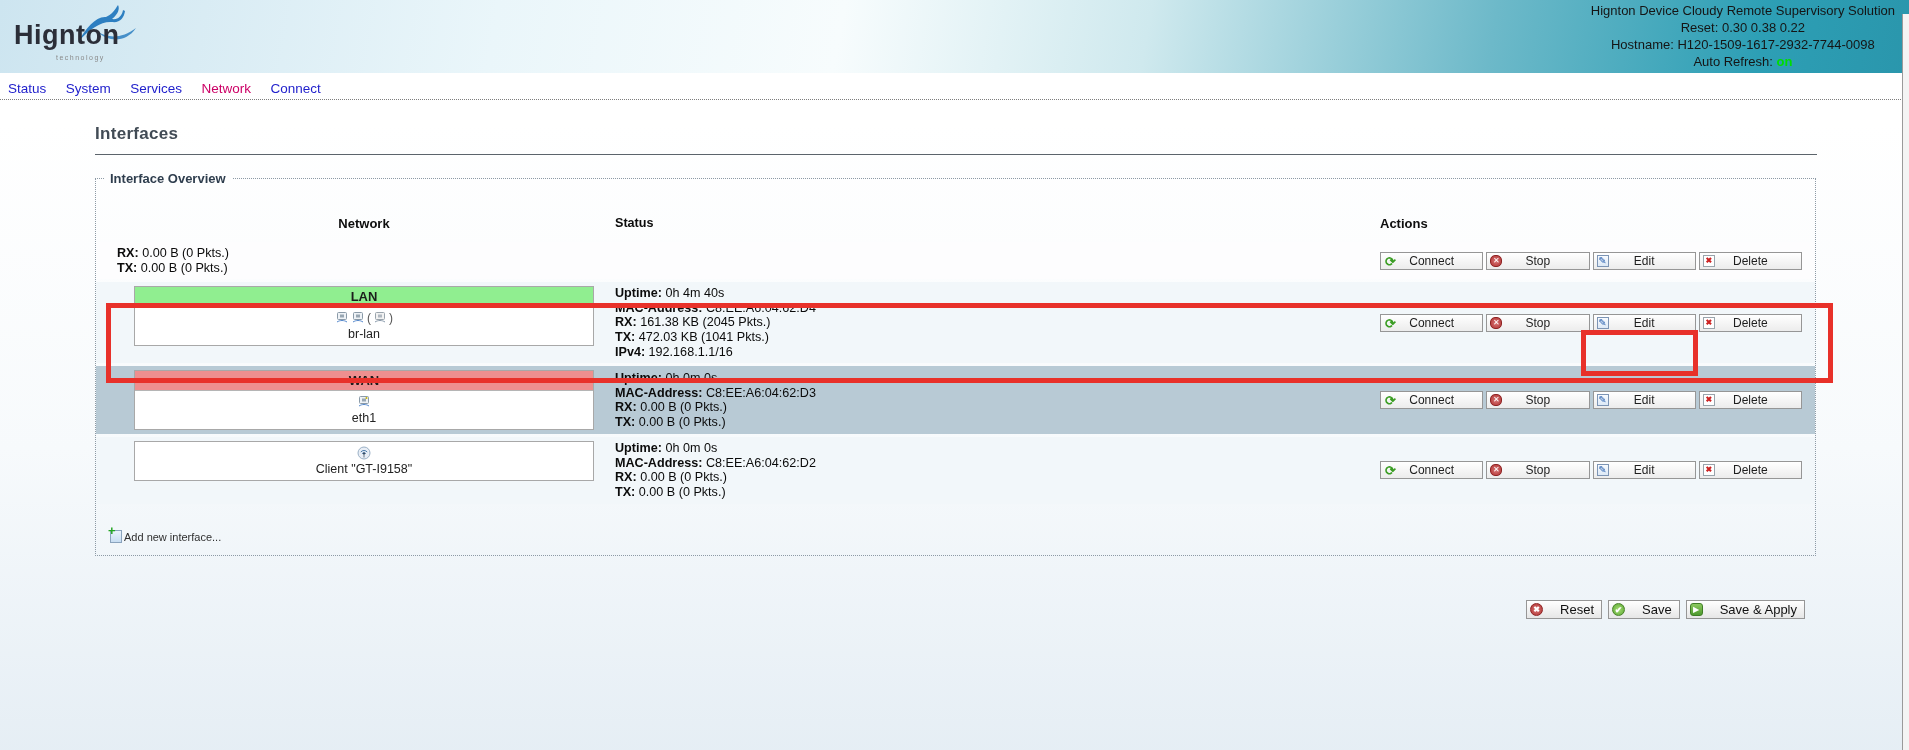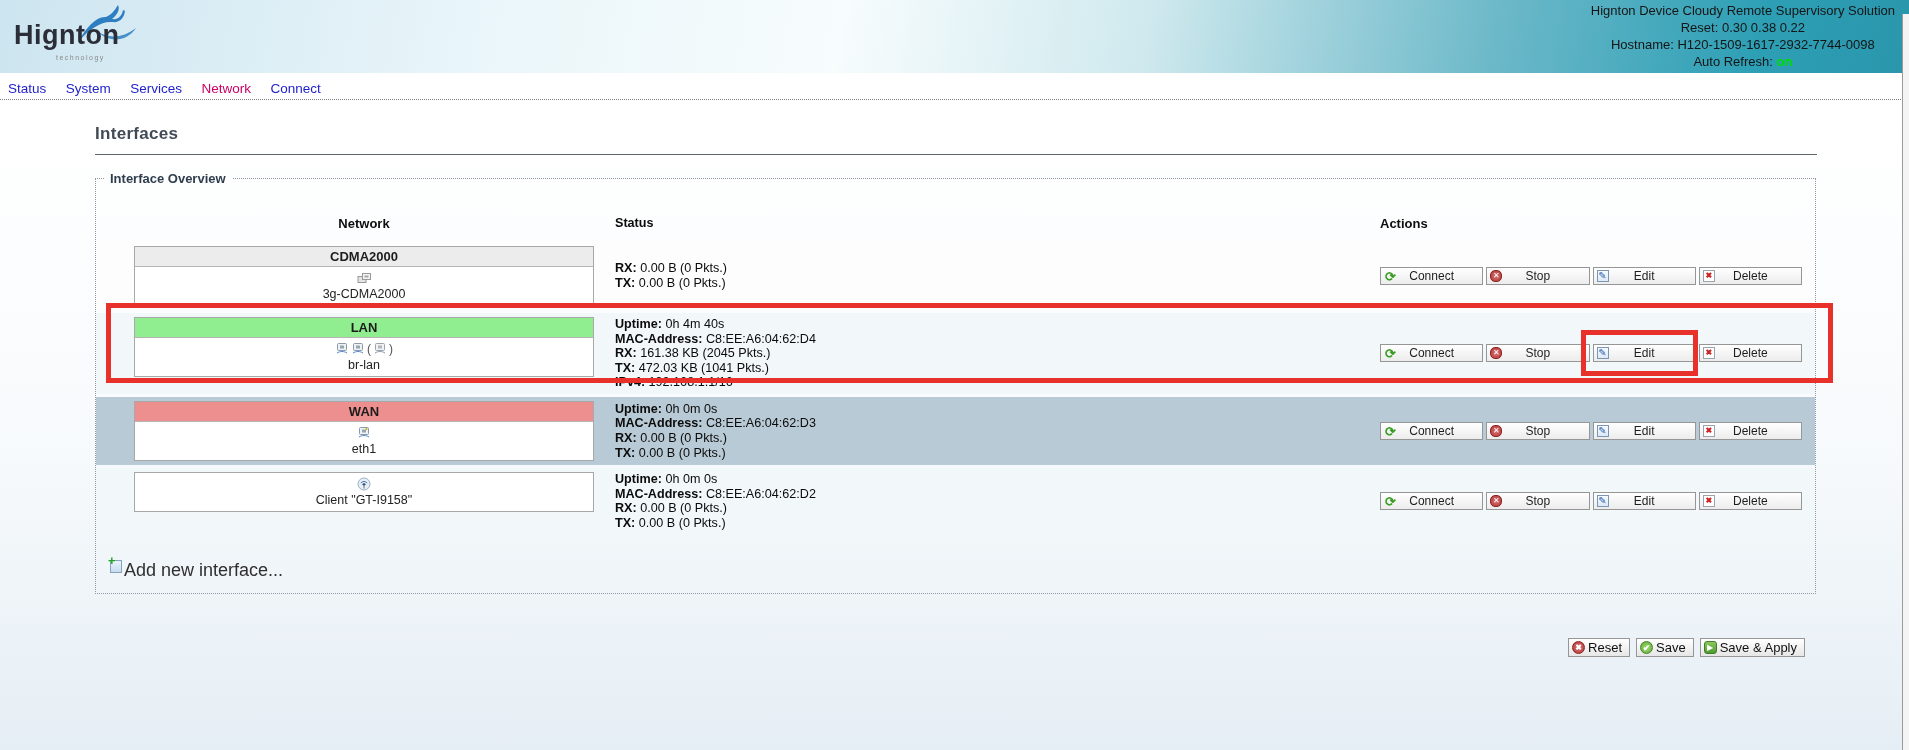--- a/index.html
+++ b/index.html
@@ -72,25 +72,25 @@
   .ic-reset::before{content:"✖"}
   .ic-save{width:13px;height:13px;border-radius:50%;background:radial-gradient(#a8dd77,#5aA832);
     border:1px solid #49822a;color:#fff;font-size:9px;line-height:12px;font-weight:700}
   .ic-save::before{content:"✔"}
   .ic-apply{width:13px;height:13px;border-radius:3px;background:linear-gradient(#8cc960,#4e9a2e);
     border:1px solid #3f7d26;color:#fff;font-size:8px;line-height:12px}
   .ic-apply::before{content:"▶"}
   .ic-add{width:12px;height:13px;background:linear-gradient(#eaf3fc,#c7ddf2);border:1px solid #8aa3bd;
     position:relative;margin-right:2px}
   .ic-add::before{content:"+";position:absolute;left:-3px;top:-6px;color:#23a523;font-size:13px;font-weight:700}
-  .addlink{margin:26px 4px 2px 14px;font-size:18px;color:#2f2f2f;display:flex;align-items:flex-start;
+  .addlink{margin:26px 4px 2px 14px;font-size:11px;color:#2f2f2f;display:flex;align-items:flex-end;
     width:max-content;cursor:pointer}
   
   .footrow{display:flex;justify-content:flex-end;gap:6px;margin-top:44px;width:1710px}
-  .fbtn{display:flex;align-items:center;gap:3px;border:1px solid #969696;font-family:inherit;
+  .fbtn{display:flex;align-items:center;gap:17px;border:1px solid #969696;font-family:inherit;
     background:linear-gradient(#ffffff,#e6e6e6);font-size:13px;color:#111;padding:1px 7px 1px 3px;cursor:pointer}
   
   .anno{position:absolute;border:5px solid var(--annotation,#e8312a);background:transparent;
     pointer-events:none;z-index:9}
   #annoOuter{left:106px;top:303px;width:1717px;height:70px}
   #annoInner{left:1581px;top:330px;width:107px;height:36px}
   
   .sbar{position:absolute;right:0;top:14px;width:6px;height:736px;background:#f4f4f4;border-left:1px solid #9a9a9a}
 </style>
 </head>
@@ -127,35 +127,20 @@
   <fieldset>
     <legend>Interface Overview</legend>
 
     <div class="thead">
       <div class="cn">Network</div>
       <div class="cs">Status</div>
       <div class="ca">Actions</div>
     </div>
 
     <div class="irow row-cdma">
-      <div class="cn">
-        <div class="netbox">
-          <div class="nhead nh-cdma">CDMA2000</div>
-          <div class="nbody">
-            <div class="iconline">
-              <svg width="15" height="13" viewBox="0 0 15 13">
-                  <rect x="1" y="4.5" width="8" height="6" fill="#e4e4e4" stroke="#999"></rect>
-                  <rect x="5.5" y="1.5" width="8" height="6" fill="#f3f3f3" stroke="#999"></rect>
-                  <rect x="7.5" y="3.5" width="4" height="2" fill="#a8a8a8"></rect>
-                </svg>
-            </div>
-            <div class="devname">3g-CDMA2000</div>
-          </div>
-        </div>
-      </div>
       <div class="cs">
         <div class="sline"><b>RX:</b> <span>0.00 B (0 Pkts.)</span></div>
         <div class="sline"><b>TX:</b> <span>0.00 B (0 Pkts.)</span></div>
       </div>
       <div class="ca">
         <button class="abtn">
             <span class="ic ic-connect"></span>
             <span>Connect</span>
           </button>
         <button class="abtn">

